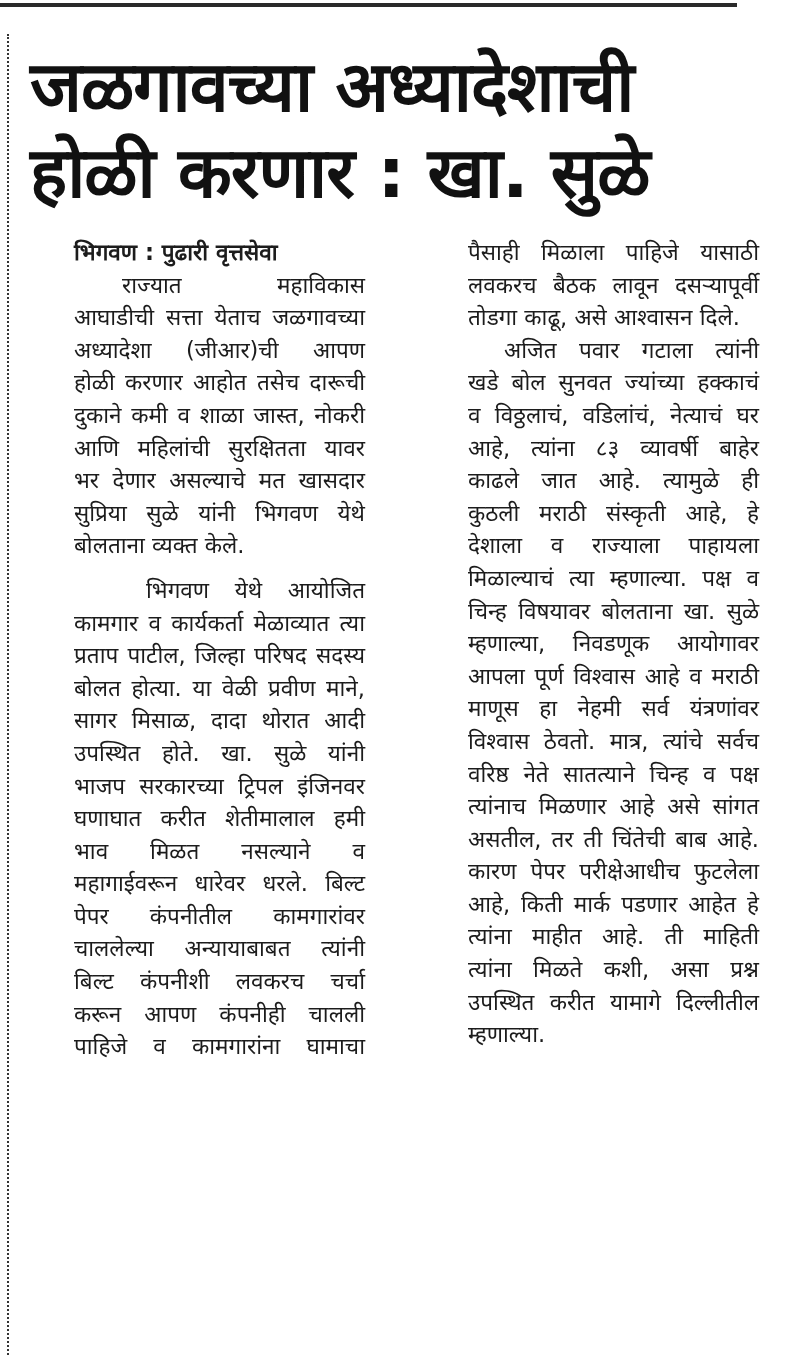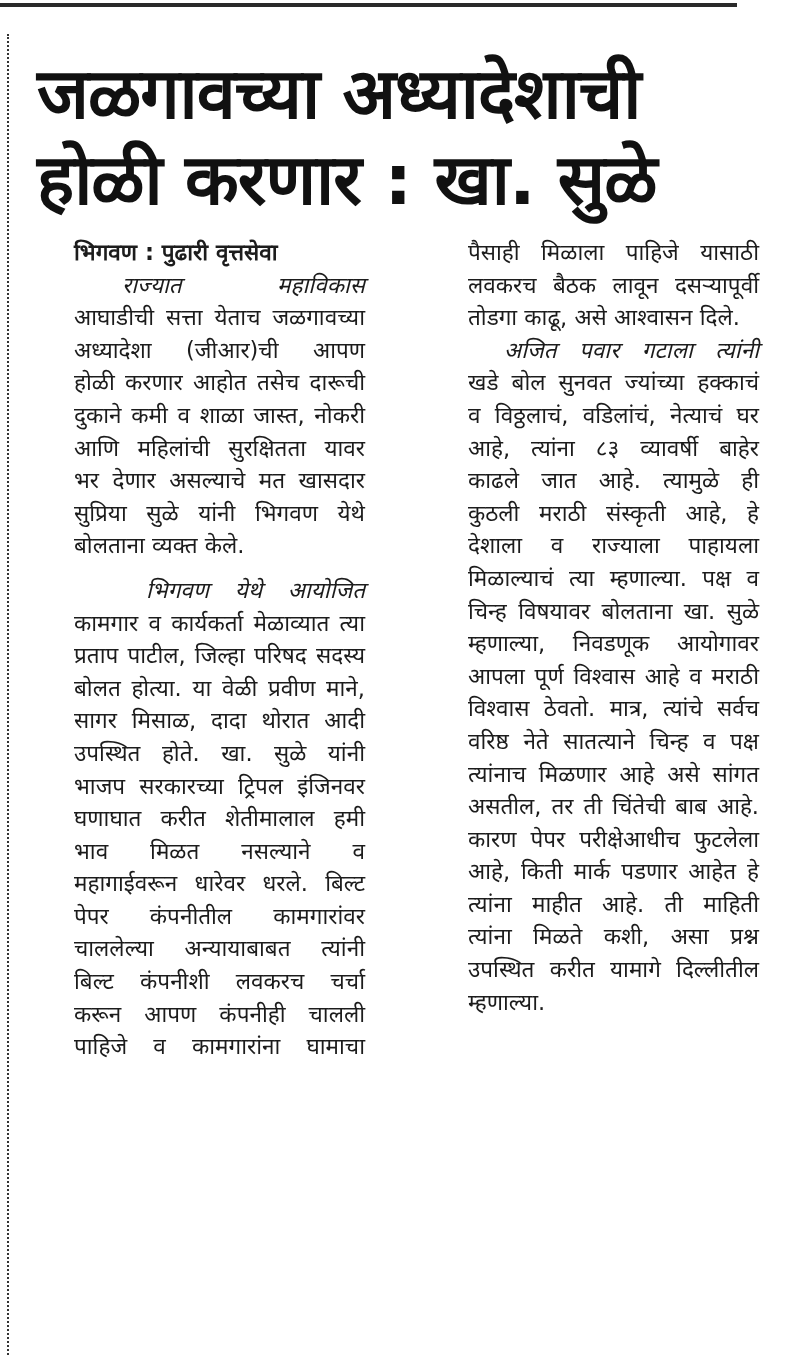--- a/index.html
+++ b/index.html
@@ -29,21 +29,21 @@
     top: 34px;
     height: 1321px;
     width: 0;
     border-left: 2px dotted #333;
   }
   .headline {
     position: absolute;
     left: 26px;
     top: 40px;
     width: 720px;
-    margin: 11px;
+    margin: 4px;
     font-family: "DejaVu Sans", sans-serif;
     font-weight: bold;
     font-size: 70px;
     line-height: 86px;
     letter-spacing: -1px;
     color: #111;
   }
   .headline .line {
     display: block;
     white-space: nowrap;
@@ -64,21 +64,20 @@
     text-align: justify;
     text-align-last: justify;
     height: 32.6px;
     margin-left: 44px;
   }
   .line-row.last {
     text-align-last: left;
   }
   .line-row.indent {
     padding-left: 48px;
-    font-style: italic;
   }
   .dateline {
     font-weight: bold;
     text-align-last: left;
   }
   .para-gap {
     height: 12px;
     display: block;
   }
 </style>
@@ -141,20 +140,21 @@
     <span class="line-row">खडे बोल सुनवत ज्यांच्या हक्काचं</span>
     <span class="line-row">व विठ्ठलाचं, वडिलांचं, नेत्याचं घर</span>
     <span class="line-row">आहे, त्यांना ८३ व्यावर्षी बाहेर</span>
     <span class="line-row">काढले जात आहे. त्यामुळे ही</span>
     <span class="line-row">कुठली मराठी संस्कृती आहे, हे</span>
     <span class="line-row">देशाला व राज्याला पाहायला</span>
     <span class="line-row">मिळाल्याचं त्या म्हणाल्या. पक्ष व</span>
     <span class="line-row">चिन्ह विषयावर बोलताना खा. सुळे</span>
     <span class="line-row">म्हणाल्या, निवडणूक आयोगावर</span>
     <span class="line-row">आपला पूर्ण विश्वास आहे व मराठी</span>
+    <span class="line-row">माणूस हा नेहमी सर्व यंत्रणांवर</span>
     <span class="line-row">विश्वास ठेवतो. मात्र, त्यांचे सर्वच</span>
     <span class="line-row">वरिष्ठ नेते सातत्याने चिन्ह व पक्ष</span>
     <span class="line-row">त्यांनाच मिळणार आहे असे सांगत</span>
     <span class="line-row">असतील, तर ती चिंतेची बाब आहे.</span>
     <span class="line-row">कारण पेपर परीक्षेआधीच फुटलेला</span>
     <span class="line-row">आहे, किती मार्क पडणार आहेत हे</span>
     <span class="line-row">त्यांना माहीत आहे. ती माहिती</span>
     <span class="line-row">त्यांना मिळते कशी, असा प्रश्न</span>
     <span class="line-row">उपस्थित करीत यामागे दिल्लीतील</span>
     <span class="line-row last">म्हणाल्या.</span>

